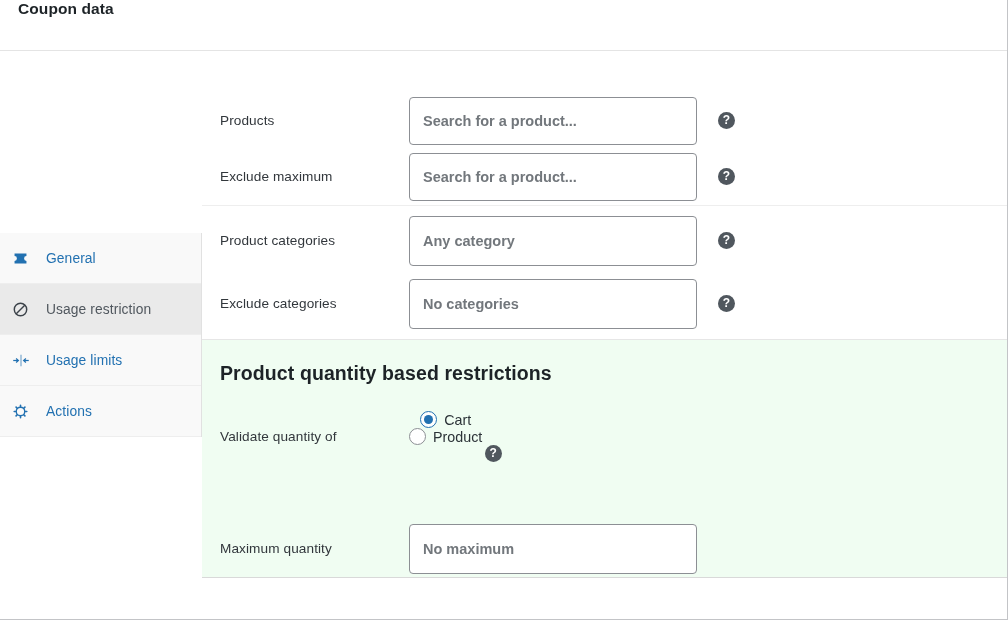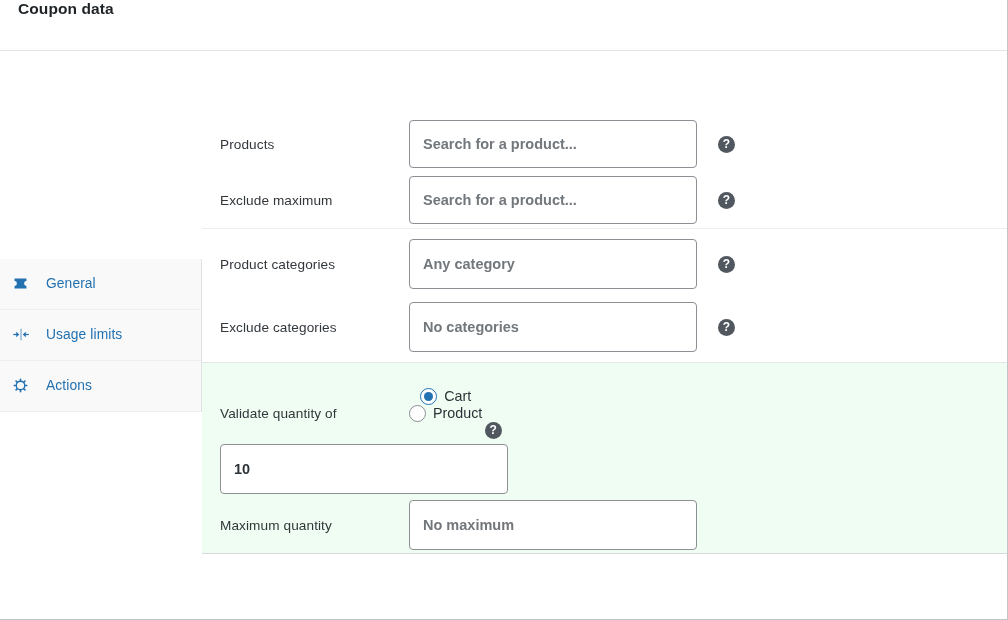--- a/index.html
+++ b/index.html
@@ -222,20 +222,29 @@
 
       <div class="tab">
         <span class="tab-icon">
           <svg width="17" height="17" viewBox="0 0 20 20" fill="currentColor">
             <path d="M3 4h14v3.2a2.8 2.8 0 0 0 0 5.6V16H3v-3.2a2.8 2.8 0 0 0 0-5.6V4z"></path>
           </svg>
         </span>
         <span class="tab-label">General</span>
       </div>
 
+      <div class="tab active">
+        <span class="tab-icon">
+          <svg width="17" height="17" viewBox="0 0 20 20" fill="none" stroke="currentColor" stroke-width="1.7">
+            <circle cx="10" cy="10" r="7.3"></circle>
+            <line x1="5" y1="15" x2="15" y2="5"></line>
+          </svg>
+        </span>
+        <span class="tab-label">Usage restriction</span>
+      </div>
 
       <div class="tab">
         <span class="tab-icon">
           <svg width="18" height="17" viewBox="0 0 22 20" fill="none" stroke="currentColor" stroke-width="1.5">
             <line x1="11" y1="3" x2="11" y2="17" stroke-width="1.6" opacity=".55"></line>
             <line x1="1.5" y1="10" x2="7.5" y2="10"></line>
             <path d="M5 7.5 L7.8 10 L5 12.5"></path>
             <line x1="20.5" y1="10" x2="14.5" y2="10"></line>
             <path d="M17 7.5 L14.2 10 L17 12.5"></path>
           </svg>
@@ -292,40 +301,38 @@
           <span class="fcontrol">
             <input class="textinput tall" type="text" placeholder="No categories" style="">
             <span class="helptip">?</span>
           </span>
         </div>
 
       </div>
 
       <div class="qty-block">
 
+        <h3>Product quantity based restrictions</h3>
 
         <div class="field-row">
           <span class="flabel">Validate quantity of</span>
           <span class="radio-wrap">
             <span class="radio-item checked">
               <span class="radio-dot"></span>
               <span class="rlabel">Cart</span>
             </span>
             <span class="radio-item">
               <span class="radio-dot"></span>
               <span class="rlabel">Product</span>
             </span>
             <span class="helptip">?</span>
           </span>
         </div>
 
         <div class="field-row">
-          <span class="fcontrol">
-            <input class="textinput tall" type="text" value="10" style="">
-          </span>
         </div>
 
         <div class="field-row">
           <span class="flabel">Maximum quantity</span>
           <span class="fcontrol">
             <input class="textinput tall" type="text" placeholder="No maximum" style="">
           </span>
         </div>
 
       </div>

